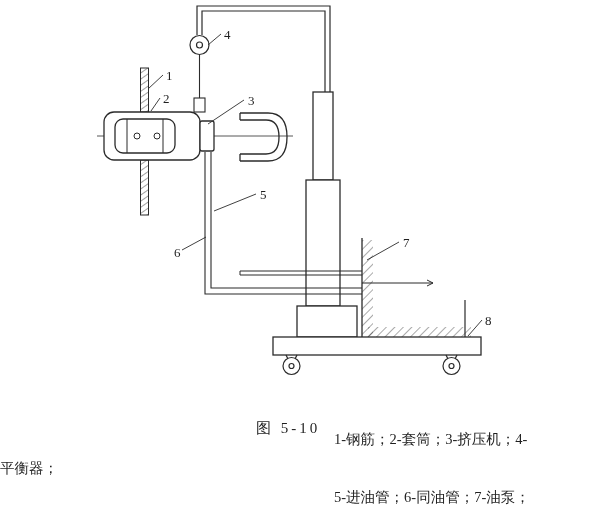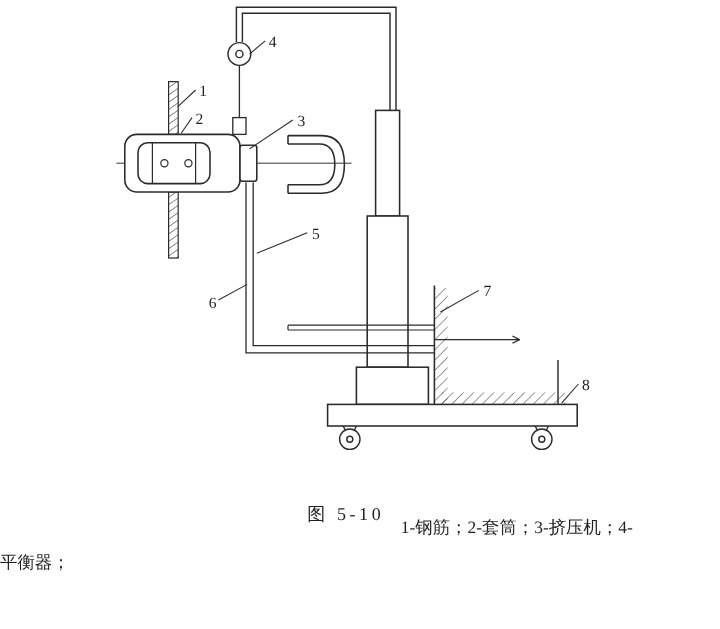--- a/index.html
+++ b/index.html
@@ -134,14 +134,15 @@
       <text x="174" y="257">6</text>
       <text x="403" y="247">7</text>
       <text x="485" y="325">8</text>
     </g>
   </svg>
 
   <div class="caption">图 5-10</div>
 
   <div class="legend-line legend-1">1-钢筋；2-套筒；3-挤压机；4-</div>
   <div class="legend-line legend-2">平衡器；</div>
+  <div class="legend-line legend-3">5-进油管；6-同油管；7-油泵；</div>
 
 </div>
 
 </body></html>

